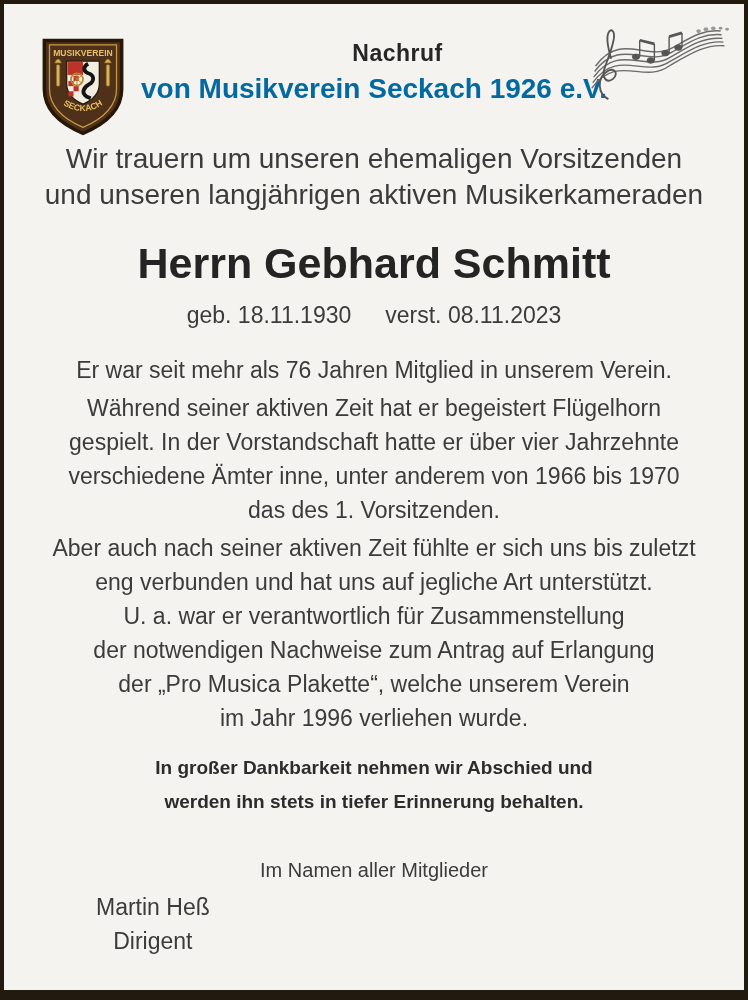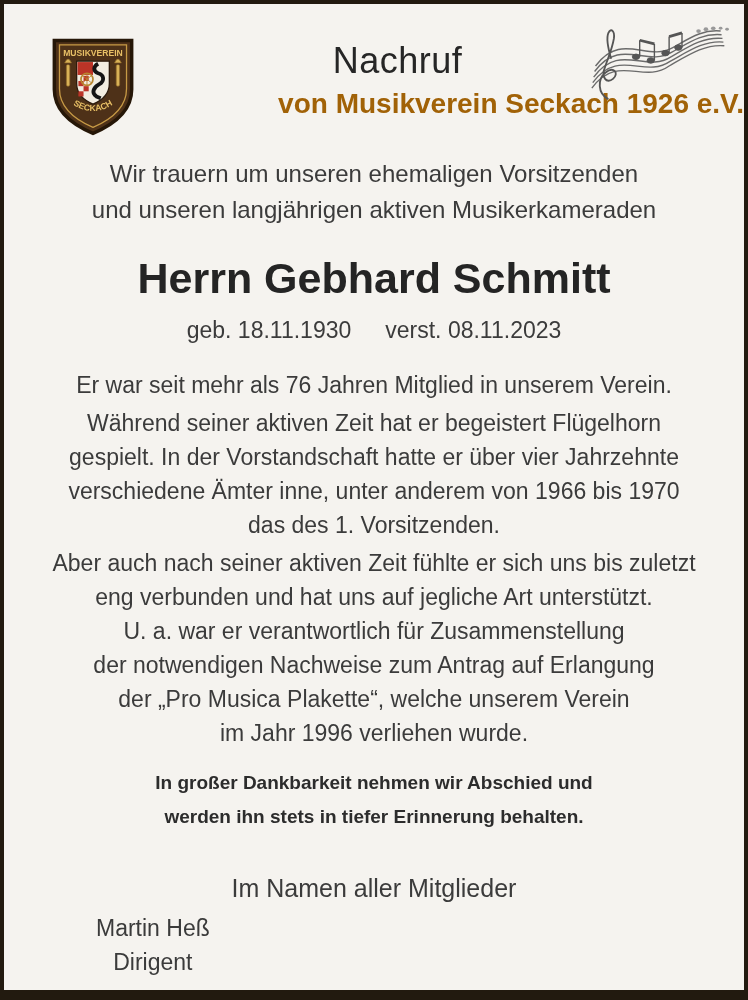--- a/index.html
+++ b/index.html
@@ -9,41 +9,40 @@
     width: 748px;
     height: 1000px;
     background: #f5f3ef;
     border: 4px solid #221a0f;
     border-bottom-width: 10px;
     font-family: "Liberation Sans", sans-serif;
     color: #3b3b3b;
     text-align: center;
     overflow: hidden;
   }
-  .crest-wrap { position: absolute; left: 46px; top: 34px; }
+  .crest-wrap { position: absolute; left: 36px; top: 34px; }
   .notes-wrap { position: absolute; right: 6px; top: 16px; }
 
   .title {
     padding-top: 36px;
-    font-size: 36px;
-    font-weight: normal;
+    font-size: 23px;
+    font-weight: bold;
     color: #262626;
     letter-spacing: 0.5px;
     padding-left: 47px;
   }
   .subtitle {
     margin-top: 6px;
     font-size: 28px;
     font-weight: bold;
-    color: #a16207;
-    text-align: right;
+    color: #0369a1;
   }
   .intro {
     margin-top: 36px;
-    font-size: 24px;
+    font-size: 28px;
     line-height: 36px;
     white-space: pre-line;
   }
   .name {
     margin-top: 26px;
     font-size: 43px;
     font-weight: bold;
     color: #242424;
   }
   .dates {
@@ -63,21 +62,21 @@
   .closing {
     margin-top: 16px;
     font-size: 19px;
     font-weight: bold;
     line-height: 34px;
     white-space: pre-line;
     color: #2c2c2c;
   }
   .behalf {
     margin-top: 40px;
-    font-size: 25px;
+    font-size: 20px;
   }
   .signatures {
     margin-top: 8px;
     display: flex;
     justify-content: space-between;
     padding: 0 108px 0 92px;
     font-size: 23px;
     line-height: 34px;
   }
   .sig { text-align: center; }

